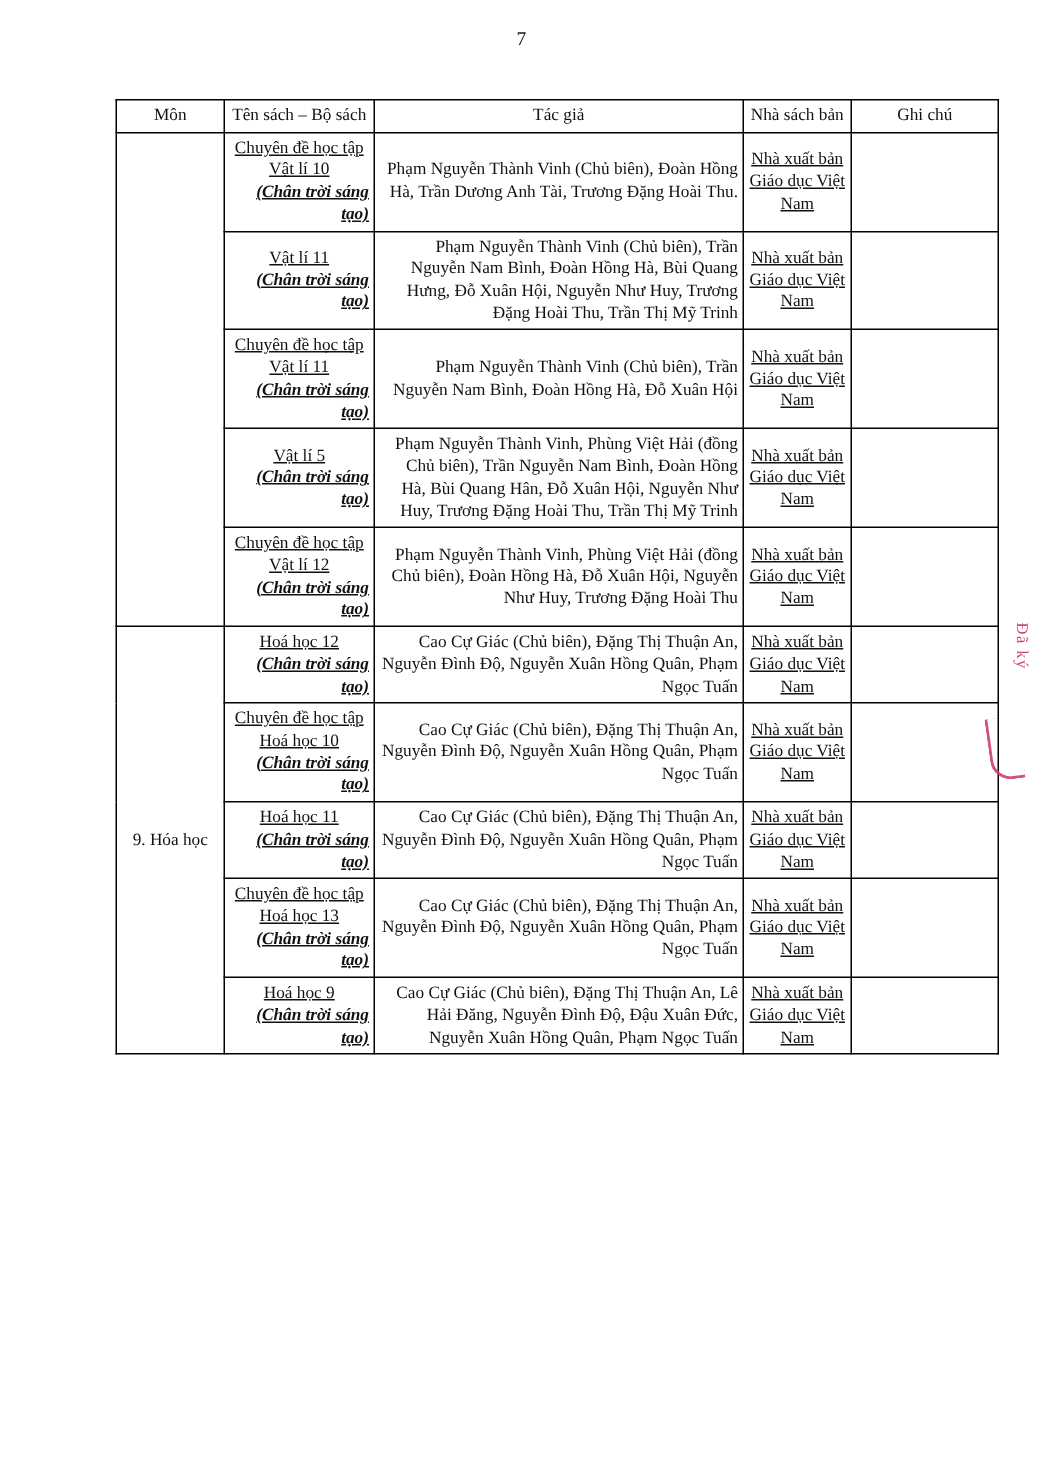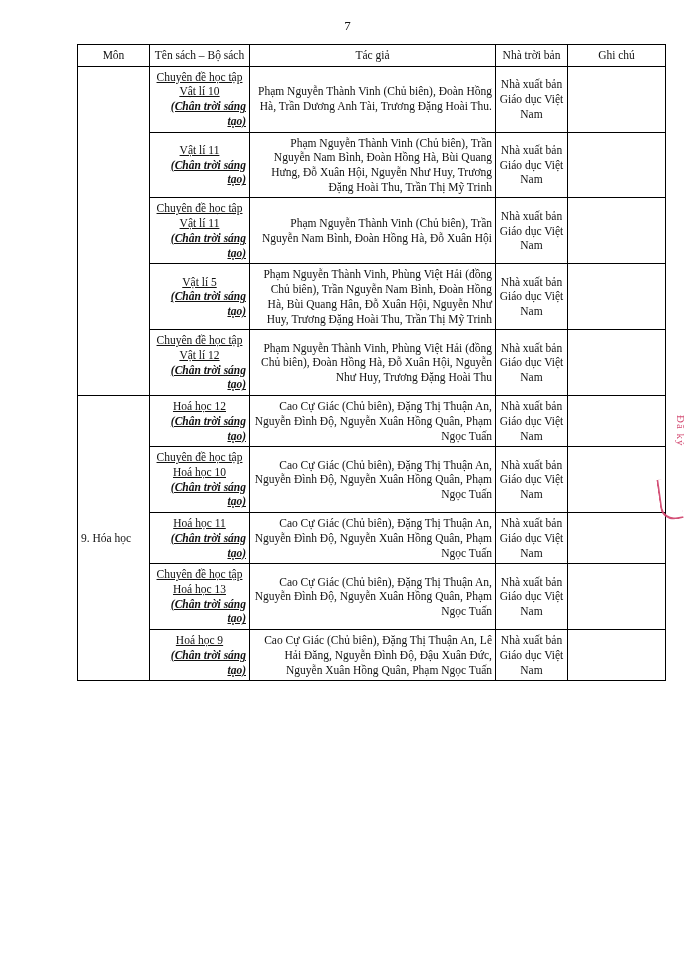--- a/index.html
+++ b/index.html
@@ -20,21 +20,21 @@
     position: absolute;
     top: 18px;
     left: 0;
     width: 695px;
     text-align: center;
     font-size: 13px;
     font-family: "Liberation Serif", serif;
   }
   .table-wrap {
     position: absolute;
-    top: 44px;
+    top: 66px;
     left: 77px;
     width: 588px;
   }
   table.book-table {
     border-collapse: collapse;
     width: 588px;
     table-layout: fixed;
   }
   table.book-table td, table.book-table th {
     border: 1px solid #000000;
@@ -50,20 +50,21 @@
     padding: 7px 3px;
     font-size: 12px;
   }
   .col-subject { width: 72px; }
   .col-book    { width: 100px; }
   .col-authors { width: 246px; }
   .col-pub     { width: 72px; }
   .col-note    { width: 98px; }
 
   td.subject-cell {
+    text-align: center;
     font-weight: bold;
     vertical-align: middle;
     font-size: 12px;
   }
   td.book-cell {
     text-align: center;
     vertical-align: middle;
     text-decoration: underline;
   }
   td.book-cell .series {
@@ -73,20 +74,21 @@
     text-align: right;
   }
   td.authors-cell {
     text-align: right;
     vertical-align: middle;
   }
   td.pub-cell {
     text-align: center;
     vertical-align: middle;
     line-height: 1.5;
+    text-decoration: underline;
   }
   td.note-cell {
     text-align: center;
     vertical-align: middle;
   }
   .sig-mark {
     position: absolute;
     right: 8px;
     top: 415px;
     width: 28px;
@@ -127,21 +129,21 @@
         <col class="col-book">
         <col class="col-authors">
         <col class="col-pub">
         <col class="col-note">
       </colgroup>
       <thead>
         <tr>
           <th>Môn</th>
           <th>Tên sách – Bộ sách</th>
           <th>Tác giả</th>
-          <th>Nhà trời bản</th>
+          <th>Nhà sách bản</th>
           <th>Ghi chú</th>
         </tr>
       </thead>
       <tbody>
 
         <tr>
           <td class="subject-cell" rowspan="5"></td>
           <td class="book-cell">
             <span>Chuyên đề học tập Vật lí 10</span>
             <span class="series">(Chân trời sáng tạo)</span>

